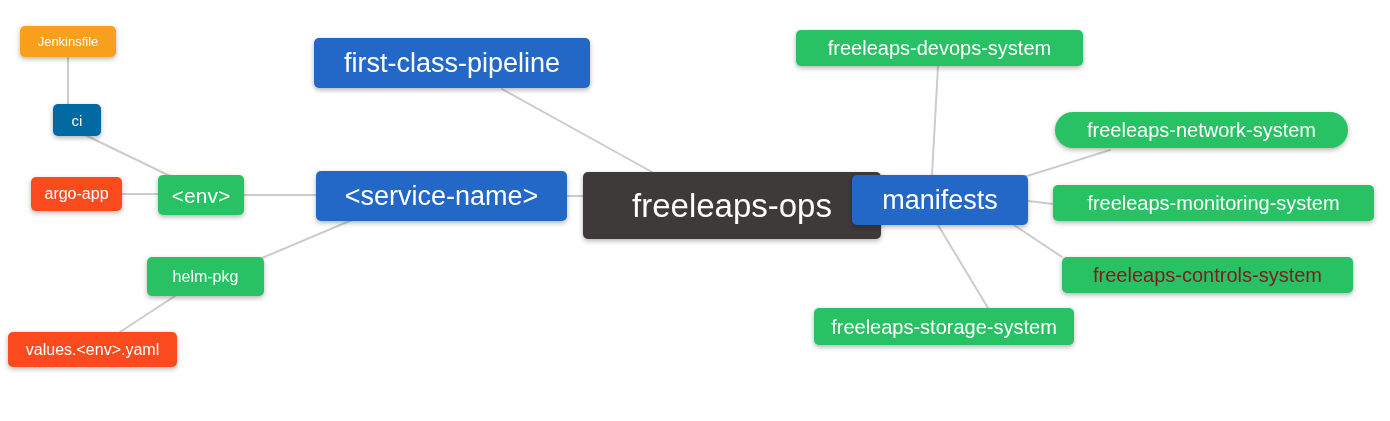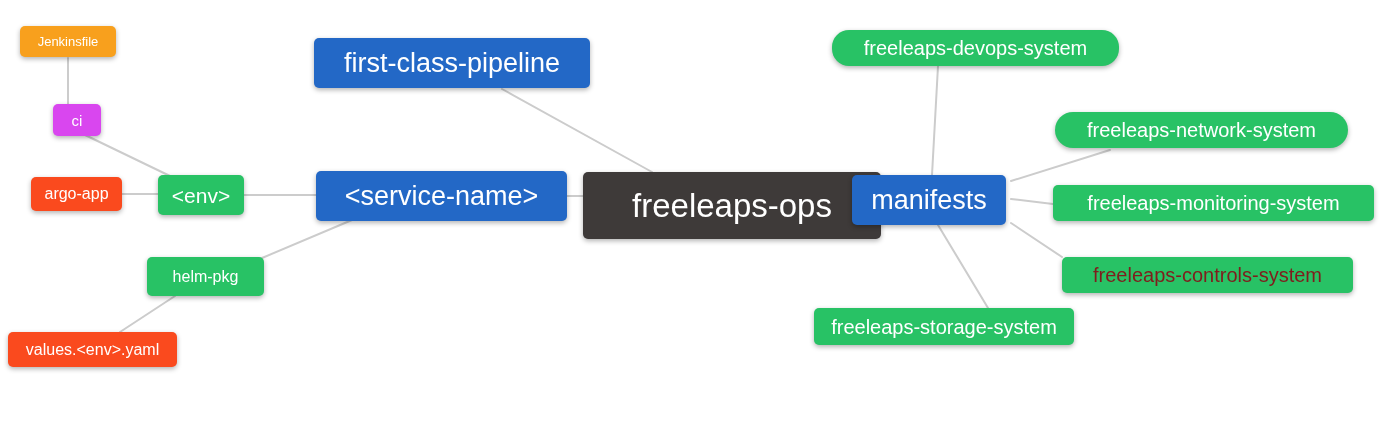--- a/index.html
+++ b/index.html
@@ -65,21 +65,21 @@
       <line x1="932" y1="175" x2="938" y2="66" stroke="#cccccc"></line>
       <line x1="1011" y1="181" x2="1110" y2="150" stroke="#cccccc"></line>
       <line x1="1011" y1="199" x2="1053" y2="204" stroke="#cccccc"></line>
       <line x1="1011" y1="223" x2="1062" y2="257" stroke="#cccccc"></line>
       <line x1="938" y1="225" x2="988" y2="308" stroke="#cccccc"></line>
     </svg>
   <div id="nodes-layer">
       <div class="node" style="left: 20px; top: 26px; width: 96px; height: 31px; font-size: 13px; background: rgb(248, 160, 29); color: rgb(255, 255, 255);">
         <span>Jenkinsfile</span>
       </div>
-      <div class="node" style="left: 53px; top: 104px; width: 31px; height: 32px; font-size: 15px; background: #d946ef; color: rgb(255, 255, 255);">
+      <div class="node" style="left: 53px; top: 104px; width: 31px; height: 32px; font-size: 15px; background: #0369a1; color: rgb(255, 255, 255);">
         <span>ci</span>
       </div>
       <div class="node" style="left: 31px; top: 177px; width: 91px; height: 34px; font-size: 16px; background: rgb(250, 74, 30); color: rgb(255, 255, 255);">
         <span>argo-app</span>
       </div>
       <div class="node" style="left: 158px; top: 175px; width: 86px; height: 40px; font-size: 21px; background: rgb(40, 194, 101); color: rgb(255, 255, 255);">
         <span>&lt;env&gt;</span>
       </div>
       <div class="node" style="left: 147px; top: 257px; width: 117px; height: 39px; font-size: 16px; background: rgb(40, 194, 101); color: rgb(255, 255, 255);">
         <span>helm-pkg</span>
@@ -89,24 +89,24 @@
       </div>
       <div class="node" style="left: 314px; top: 38px; width: 276px; height: 50px; font-size: 27px; background: rgb(35, 104, 198); color: rgb(255, 255, 255);">
         <span>first-class-pipeline</span>
       </div>
       <div class="node" style="left: 316px; top: 171px; width: 251px; height: 50px; font-size: 27px; background: rgb(35, 104, 198); color: rgb(255, 255, 255);">
         <span>&lt;service-name&gt;</span>
       </div>
       <div class="node" style="left: 583px; top: 172px; width: 298px; height: 67px; font-size: 33px; background: rgb(62, 58, 57); color: rgb(255, 255, 255);">
         <span>freeleaps-ops</span>
       </div>
-      <div class="node" style="left: 852px; top: 175px; width: 154px; height: 50px; font-size: 27px; background: rgb(35, 104, 198); color: rgb(255, 255, 255);">
+      <div class="node" style="left: 852px; top: 175px; width: 176px; height: 50px; font-size: 27px; background: rgb(35, 104, 198); color: rgb(255, 255, 255);">
         <span>manifests</span>
       </div>
-      <div class="node" style="left: 832px; top: 30px; width: 287px; height: 36px; font-size: 20px; background: rgb(40, 194, 101); color: rgb(255, 255, 255); border-radius: 17px;">
+      <div class="node" style="left: 796px; top: 30px; width: 287px; height: 36px; font-size: 20px; background: rgb(40, 194, 101); color: rgb(255, 255, 255);">
         <span>freeleaps-devops-system</span>
       </div>
       <div class="node" style="left: 1055px; top: 112px; width: 293px; height: 36px; font-size: 20px; background: rgb(40, 194, 101); color: rgb(255, 255, 255); border-radius: 18px;">
         <span>freeleaps-network-system</span>
       </div>
       <div class="node" style="left: 1053px; top: 185px; width: 321px; height: 36px; font-size: 20px; background: rgb(40, 194, 101); color: rgb(255, 255, 255);">
         <span>freeleaps-monitoring-system</span>
       </div>
       <div class="node" style="left: 1062px; top: 257px; width: 291px; height: 36px; font-size: 20px; background: rgb(40, 194, 101); color: #7f1d1d;">
         <span>freeleaps-controls-system</span>

